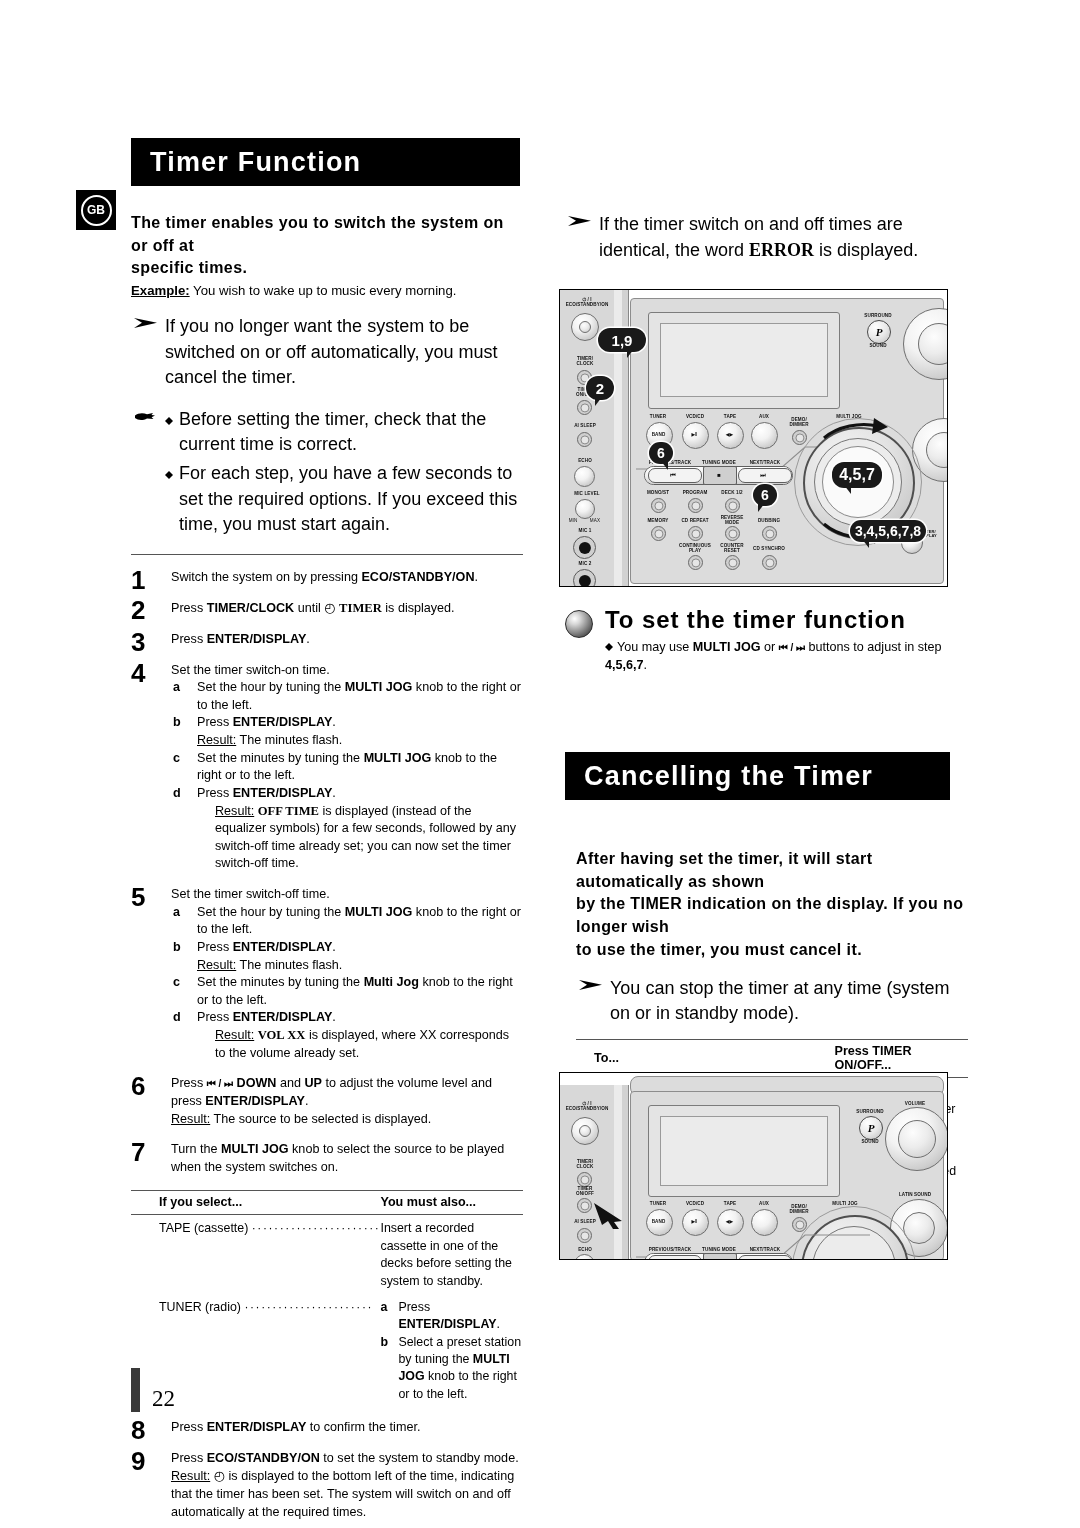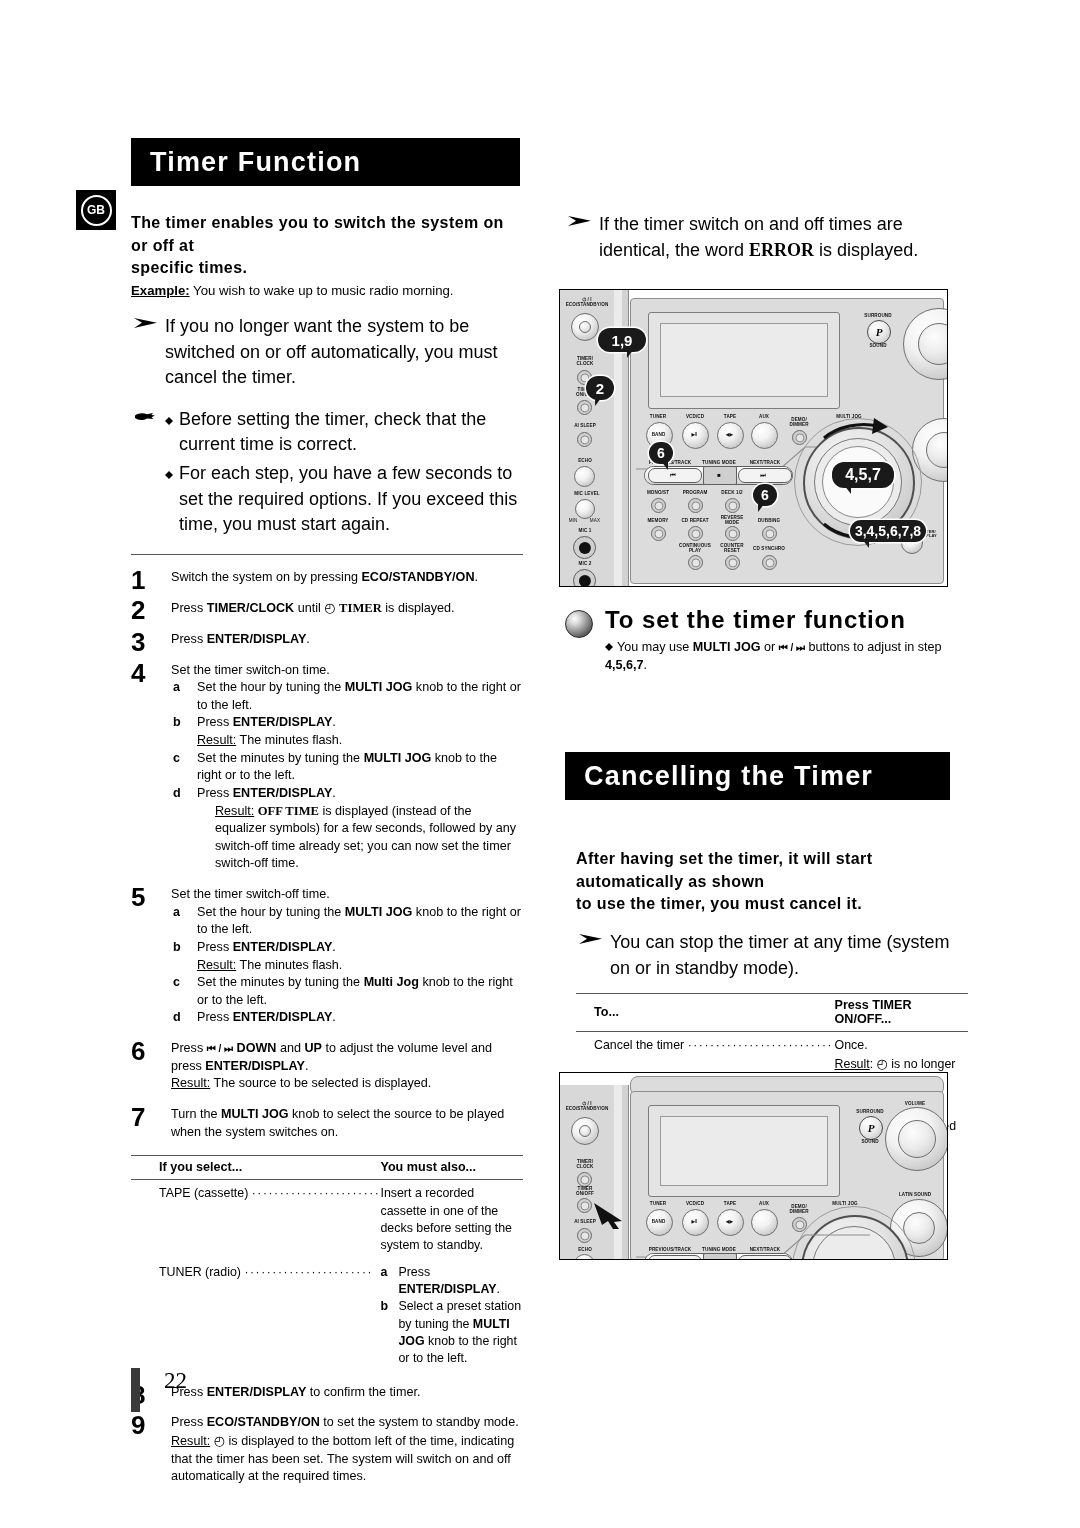--- a/index.html
+++ b/index.html
@@ -67,21 +67,21 @@
 
   
   .subhead{position:relative;padding-left:40px;margin-top:22px;}
   .sphere{position:absolute;left:0;top:4px;width:26px;height:26px;border-radius:50%;
       background:radial-gradient(circle at 33% 30%,#ffffff 0%,#d8d8d8 22%,#8a8a8a 55%,#1c1c1c 100%);
       border:1px solid #2b2b2b;}
   .subhead h3{margin:0;font-size:24px;font-weight:bold;letter-spacing:.9px;}
   .subhead .sb{font-size:12.6px;line-height:1.42;margin-top:5px;}
 
   
-  .pagenum{position:absolute;left:131px;top:1368px;display:flex;align-items:flex-start;gap:12px;}
+  .pagenum{position:absolute;left:131px;top:1368px;display:flex;align-items:flex-end;}
   .pagenum .bar5{width:9px;height:44px;background:#3a3a3a;}
   .pagenum .n{font-family:"Liberation Serif",serif;font-size:23px;margin-left:12px;}
 
   
   .dev{position:absolute;border:1.6px solid #000;background:#fff;overflow:hidden;}
   .panelL{position:absolute;background:#d8d8d8;border-right:1px solid #888;}
   .panelM{position:absolute;background:#dcdcdc;border:1px solid #8d8d8d;border-radius:4px;}
   .lcd-out{position:absolute;background:#e4e4e4;border:1.6px solid #7c7c7c;border-radius:3px;}
   .lcd-in{position:absolute;background:#ebebeb;border:1px solid #9a9a9a;}
   .knob{position:absolute;border-radius:50%;
@@ -128,21 +128,21 @@
   </div>
 
   <div class="gb">
     <i>GB</i>
   </div>
 
   <div class="colL">
 
     <p class="intro">The timer enables you to switch the system on or off at</p>
     <p class="intro">specific times.</p>
-    <p class="intro2"><span class="bold ul">Example:</span><span> You wish to wake up to music radio morning.</span></p>
+    <p class="intro2"><span class="bold ul">Example:</span><span> You wish to wake up to music every morning.</span></p>
 
     <div class="note">
       <svg class="arrow-ico" viewBox="0 0 26 14">
         <path d="M1 2 L24 6.8 L1 12 L9 6.8 Z" fill="#000"></path>
       </svg>
       <span>If you no longer want the system to be switched on or off automatically, you must cancel the timer.</span>
     </div>
 
     <div class="note" style="margin-top:16px;">
       <svg class="hand-ico" viewBox="0 0 28 14">
@@ -181,21 +181,21 @@
     </div>
 
     <div class="step">
       <span class="num">5</span>
       <div>Set the timer switch-off time.</div>
       <div class="sub"><span class="l">a</span><span>Set the hour by tuning the </span><span class="bold">MULTI JOG</span><span> knob to the right or to the left.</span></div>
       <div class="sub"><span class="l">b</span><span>Press </span><span class="bold">ENTER/DISPLAY</span><span>.</span>
         <div><span class="ul">Result:</span><span> The minutes flash.</span></div></div>
       <div class="sub"><span class="l">c</span><span>Set the minutes by tuning the </span><span class="bold">Multi Jog</span><span> knob to the right or to the left.</span></div>
       <div class="sub"><span class="l">d</span><span>Press </span><span class="bold">ENTER/DISPLAY</span><span>.</span>
-        </div>
+        <div style="padding-left:18px;"><span class="ul">Result:</span> <span class="serifbold">VOL XX</span><span> is displayed, where XX corresponds to the volume already set.</span></div></div>
     </div>
 
     <div class="step">
       <span class="num">6</span>
       <div><span>Press </span><span class="bold" style="font-size:10px;">⏮ / ⏭</span> <span class="bold">DOWN</span><span> and </span><span class="bold">UP</span><span> to adjust the volume level and press </span><span class="bold">ENTER/DISPLAY</span><span>.</span></div>
       <div><span class="ul">Result:</span><span> The source to be selected is displayed.</span></div>
     </div>
 
     <div class="step">
       <span class="num">7</span>
@@ -377,21 +377,21 @@
       </div>
     <div class="callout tl" style="left:26px;top:86px;width:28px;height:24px;font-size:15px;">
       <span>2</span>
       </div>
     <div class="callout" style="left:89px;top:152px;width:24px;height:22px;font-size:14px;">
       <span>6</span>
       </div>
     <div class="callout tl" style="left:193px;top:194px;width:24px;height:22px;font-size:14px;">
       <span>6</span>
       </div>
-    <div class="callout" style="left:272px;top:172px;width:62px;height:26px;font-size:16px;">
+    <div class="callout" style="left:272px;top:172px;width:50px;height:26px;font-size:16px;">
       <span>4,5,7</span>
       </div>
     <div class="callout" style="left:290px;top:230px;width:76px;height:22px;font-size:14px;">
       <span>3,4,5,6,7,8</span>
       </div>
   </div>
 
   <div class="subhead" style="position:absolute;left:565px;top:606px;width:392px;margin-top:0;">
     <div class="sphere"></div>
     <h3>To set the timer function</h3>
@@ -399,20 +399,21 @@
       <i class="dia" style="position:relative;top:-4px;"></i><span>You may use </span><span class="bold">MULTI JOG</span><span> or </span><span class="bold" style="font-size:10px;">⏮ / ⏭</span><span> buttons to adjust in step </span><br><span class="bold">4,5,6,7</span><span>.</span>
     </div>
   </div>
 
   <div class="bar" style="left:565px;top:752px;width:385px;height:48px;">
     <span>Cancelling the Timer</span>
   </div>
 
   <div style="position:absolute;left:565px;top:848px;width:392px;margin-left:11px;">
     <p class="intro">After having set the timer, it will start automatically as shown</p>
+    <p class="intro">by the TIMER indication on the display. If you no longer wish</p>
     <p class="intro">to use the timer, you must cancel it.</p>
 
     <div class="note" style="margin-top:14px;">
       <svg class="arrow-ico" viewBox="0 0 26 14">
         <path d="M1 2 L24 6.8 L1 12 L9 6.8 Z" fill="#000"></path>
       </svg>
       <span>You can stop the timer at any time (system on or in standby mode).</span>
     </div>
 
     <table class="tbl" style="margin-top:12px;">

